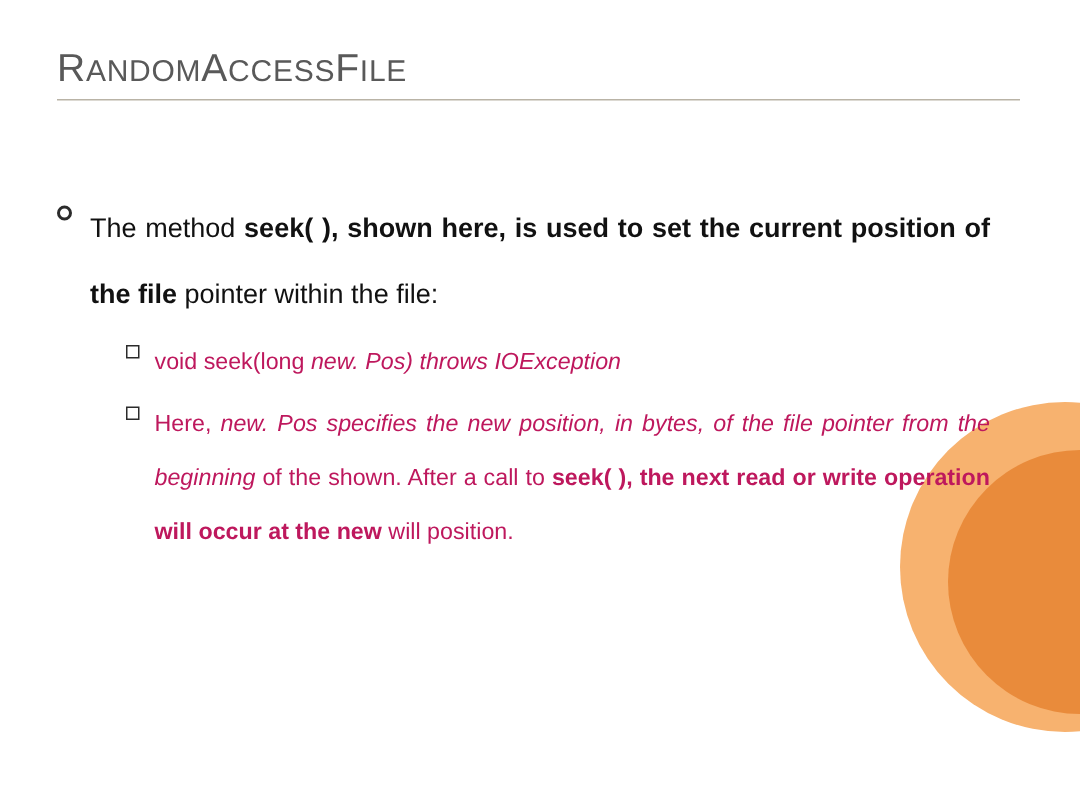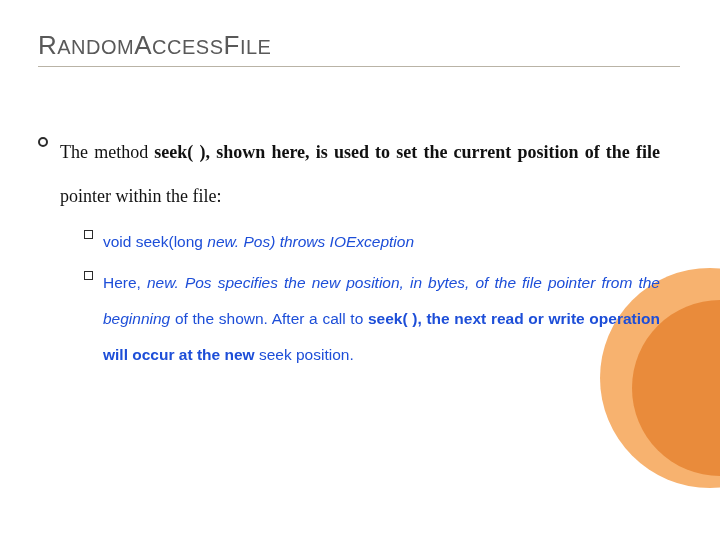--- a/index.html
+++ b/index.html
@@ -2,28 +2,28 @@
 <html><head>
 <meta charset="utf-8">
 <style>
   * { box-sizing: border-box; margin: 0; padding: 0; }
   html, body { width: 720px; height: 540px; overflow: hidden; font-family: Arial, Helvetica, sans-serif; background: #fff; }
   .slide { position: relative; width: 720px; height: 388px; background: #ffffff; }
   .title-wrap { position: absolute; left: 38px; top: 30px; right: 60px; }
   .title { color: #595959; font-size: 26px; letter-spacing: 0.5px; font-weight: 400; }
   .title-rule { position: absolute; left: 38px; right: 40px; top: 66px; height: 1px; background: #b9b3a6; }
   .body { position: absolute; left: 38px; top: 130px; right: 60px; }
-  .bul-row { display: flex; align-items: flex-start; gap: 12px; font-family: Liberation Serif, serif; }
+  .bul-row { display: flex; align-items: flex-start; gap: 12px; }
   .disc { flex: 0 0 auto; width: 10px; height: 10px; border: 2px solid #2b2b2b; border-radius: 50%; margin-top: 7px; }
   .para1 { color: #111; font-size: 18px; line-height: 2.45; text-align: justify; font-weight: 400; }
   .para1 b { font-weight: 700; }
   .sub { margin-top: 6px; margin-left: 46px; }
   .sub-row { display: flex; align-items: flex-start; gap: 10px; margin-bottom: 4px; }
   .square { flex: 0 0 auto; width: 9px; height: 9px; border: 1.5px solid #2b2b2b; margin-top: 6px; background: transparent; }
-  .sub-text { color: #1d4ed8; font-size: 15.5px; line-height: 2.35; text-align: justify; }
+  .sub-text { color: #be185d; font-size: 15.5px; line-height: 2.35; text-align: justify; }
   .sub-text i { font-style: italic; }
   .sub-text b { font-weight: 700; }
   .corner { position: absolute; right: -100px; bottom: -100px; width: 220px; height: 220px; border-radius: 50%; background: #f7b26f; }
   .corner-inner { position: absolute; right: -88px; bottom: -88px; width: 176px; height: 176px; border-radius: 50%; background: #e98b3b; }
 </style>
 </head>
 <body>
 
 <div class="slide">
   <div class="corner"></div>
@@ -47,18 +47,18 @@
     <div class="sub">
       <div class="sub-row">
         <span class="square"></span>
         <p class="sub-text">
           <span>void </span><span>seek(long</span><i> new. Pos) throws IOException</i>
         </p>
       </div>
       <div class="sub-row">
         <span class="square"></span>
         <p class="sub-text">
-          <span>Here, </span><i>new. Pos specifies the new position, in bytes, of the file pointer from the beginning </i><span>of the shown. After a call to </span><b>seek( ), the next read or write operation will occur at the new </b><span>seek position.</span>
+          <span>Here, </span><i>new. Pos specifies the new position, in bytes, of the file pointer from the beginning </i><span>of the shown. After a call to </span><b>seek( ), the next read or write operation will occur at the new </b><span>will position.</span>
         </p>
       </div>
     </div>
   </div>
 </div>
 
 </body></html>

